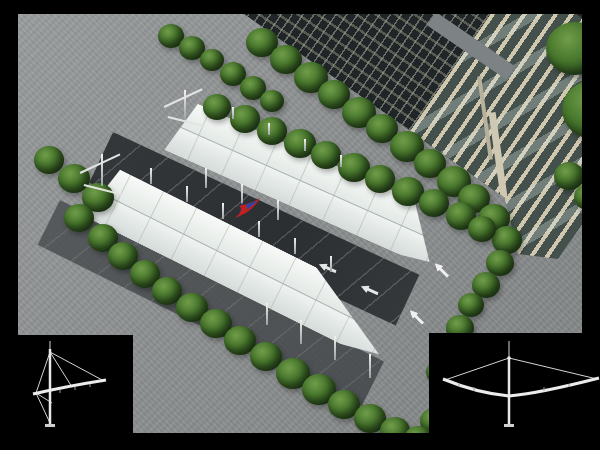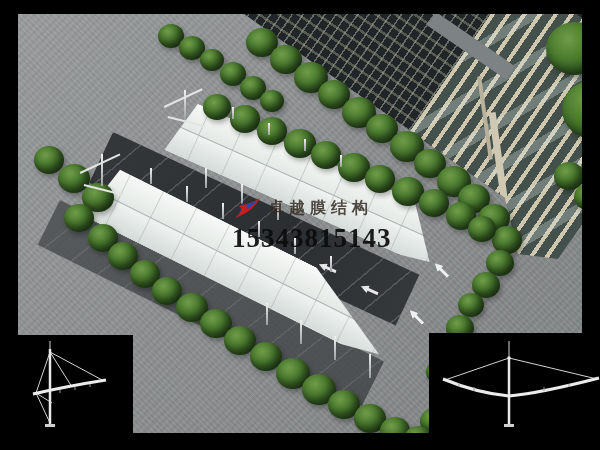--- a/index.html
+++ b/index.html
@@ -98,23 +98,21 @@
     <div class="wing w2"></div>
   </div>
 
   <div id="watermark">
     <div id="wm-top">
       <svg width="30" height="28" viewBox="0 0 40 36">
         <path d="M8,30 C10,22 14,16 13,10 L20,20 Z" fill="#20388f"></path>
         <path d="M4,31 C15,28 30,19 37,5 C28,11 18,13 9,15 C15,18 12,25 4,31 Z" fill="#c4201f"></path>
         <path d="M20,20 C26,16 31,12 34,8 C29,10 24,12 19,13 Z" fill="#2a47a5"></path>
       </svg>
-      <span id="wm-company">卓越膜结构</span>
     </div>
-    <div id="wm-phone">15343815143</div>
   </div>
 <div class="tree" style="left: 140px; top: 10px; width: 26px; height: 23.92px; z-index: 3;"></div>
     <div class="tree" style="left: 161px; top: 22px; width: 26px; height: 23.92px; z-index: 3;"></div>
     <div class="tree" style="left: 182px; top: 35px; width: 24px; height: 22.08px; z-index: 3;"></div>
     <div class="tree" style="left: 202px; top: 48px; width: 26px; height: 23.92px; z-index: 3;"></div>
     <div class="tree" style="left: 222px; top: 62px; width: 26px; height: 23.92px; z-index: 3;"></div>
     <div class="tree" style="left: 242px; top: 76px; width: 24px; height: 22.08px; z-index: 3;"></div>
     <div class="tree" style="left: 228px; top: 14px; width: 32px; height: 29.44px; z-index: 3;"></div>
     <div class="tree" style="left: 252px; top: 31px; width: 32px; height: 29.44px; z-index: 3;"></div>
     <div class="tree" style="left: 276px; top: 48px; width: 34px; height: 31.28px; z-index: 3;"></div>

